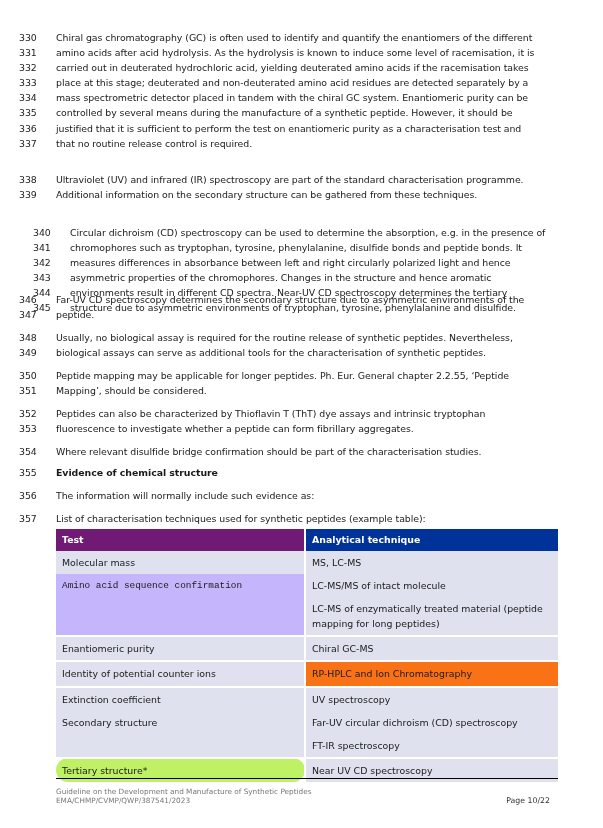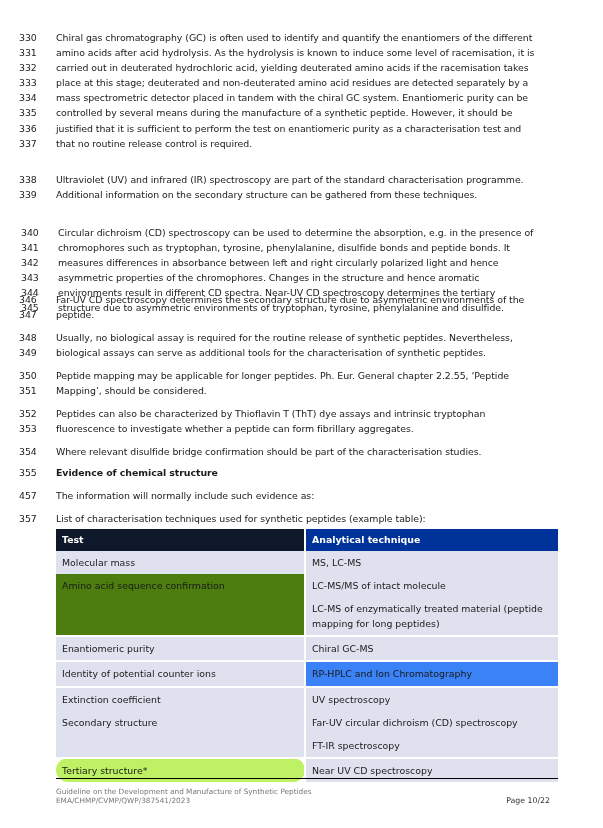--- a/index.html
+++ b/index.html
@@ -84,21 +84,21 @@
       <div class="para" style="position: absolute; left: 0px; top: 172px;">
         <div class="line">
           <span class="ln">338</span>
           <span class="tx">Ultraviolet (UV) and infrared (IR) spectroscopy are part of the standard characterisation programme.</span>
         </div>
         <div class="line">
           <span class="ln">339</span>
           <span class="tx">Additional information on the secondary structure can be gathered from these techniques.</span>
         </div>
       </div>
-      <div class="para" style="position: absolute; left: 2px; top: 225px;">
+      <div class="para" style="position: absolute; left: 14px; top: 225px;">
         <div class="line">
           <span class="ln">340</span>
           <span class="tx">Circular dichroism (CD) spectroscopy can be used to determine the absorption, e.g. in the presence of</span>
         </div>
         <div class="line">
           <span class="ln">341</span>
           <span class="tx">chromophores such as tryptophan, tyrosine, phenylalanine, disulfide bonds and peptide bonds. It</span>
         </div>
         <div class="line">
           <span class="ln">342</span>
@@ -164,70 +164,70 @@
         </div>
       </div>
       <div class="para bold" style="position: absolute; left: 0px; top: 465px;">
         <div class="line">
           <span class="ln">355</span>
           <span class="tx">Evidence of chemical structure</span>
         </div>
       </div>
       <div class="para" style="position: absolute; left: 0px; top: 488px;">
         <div class="line">
-          <span class="ln">457</span>
+          <span class="ln">356</span>
           <span class="tx">The information will normally include such evidence as:</span>
         </div>
       </div>
       <div class="para" style="position: absolute; left: 0px; top: 511px;">
         <div class="line">
           <span class="ln">357</span>
           <span class="tx">List of characterisation techniques used for synthetic peptides (example table):</span>
         </div>
       </div>
     </div>
 
   <table class="tech">
     <thead>
       <tr>
-        <th class="c1" style="background: #0f172a;">Test</th>
+        <th class="c1" style="background: #701a75;">Test</th>
         <th style="background: rgb(0, 51, 153);">Analytical technique</th>
       </tr>
     </thead>
     <tbody id="table-body">
         <tr class="">
           <td class="c1" style="background: rgb(223, 226, 238);">
             <span class="cell-line">Molecular mass</span>
           </td>
           <td style="background: rgb(223, 226, 238);">
             <span class="cell-line">MS, LC-MS</span>
           </td>
         </tr>
         <tr class="">
-          <td class="c1" style="background: #4d7c0f;">
+          <td class="c1" style="background: #c4b5fd; font-family: Liberation Mono, monospace;">
             <span class="cell-line">Amino acid sequence confirmation</span>
           </td>
           <td style="background: rgb(223, 226, 238);">
             <span class="cell-line">LC-MS/MS of intact molecule</span>
             <span class="cell-line" style="white-space: normal; width: 240px;">LC-MS of enzymatically treated material (peptide mapping for long peptides)</span>
           </td>
         </tr>
         <tr class="grp">
           <td class="c1" style="background: rgb(223, 226, 238);">
             <span class="cell-line">Enantiomeric purity</span>
           </td>
           <td style="background: rgb(223, 226, 238);">
             <span class="cell-line">Chiral GC-MS</span>
           </td>
         </tr>
         <tr class="grp">
           <td class="c1" style="background: rgb(223, 226, 238);">
             <span class="cell-line">Identity of potential counter ions</span>
           </td>
-          <td style="background: #3b82f6;">
+          <td style="background: #f97316;">
             <span class="cell-line">RP-HPLC and Ion Chromatography</span>
           </td>
         </tr>
         <tr class="grp">
           <td class="c1" style="background: rgb(223, 226, 238);">
             <span class="cell-line">Extinction coefficient</span>
           </td>
           <td style="background: rgb(223, 226, 238);">
             <span class="cell-line">UV spectroscopy</span>
           </td>

